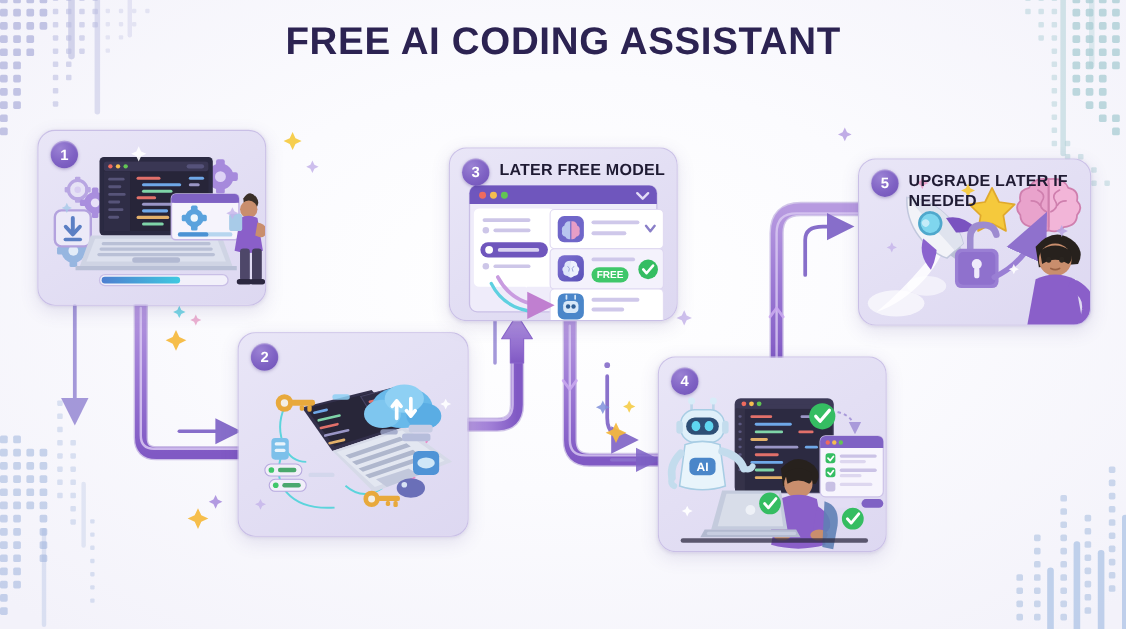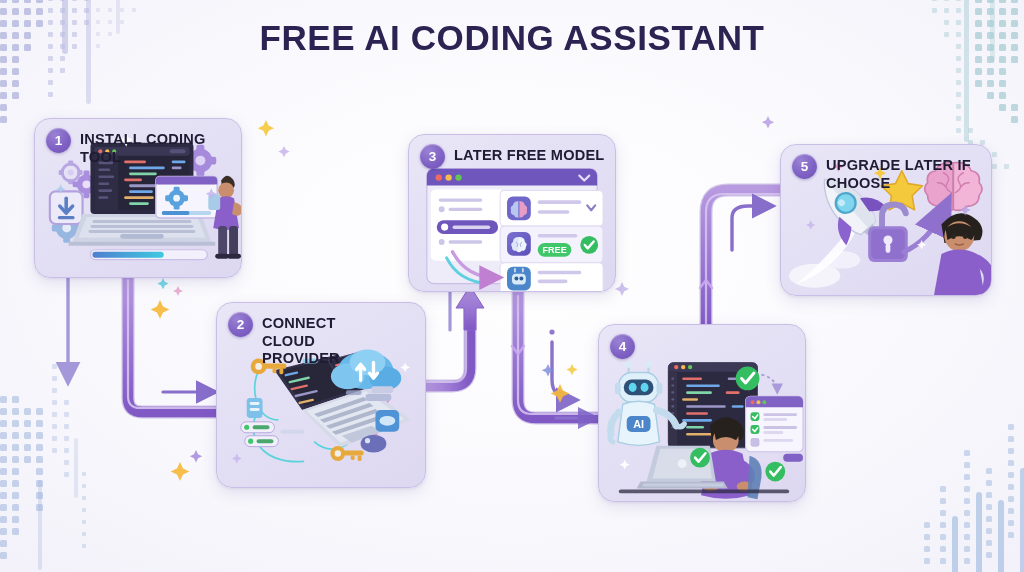--- a/index.html
+++ b/index.html
@@ -570,21 +570,20 @@
           </linearGradient>
         </defs>
       </g>
 
       <path d="M92 14 l2.2 4.8 l4.8 2.2 l-4.8 2.2 l-2.2 4.8 l-2.2 -4.8 l-4.8 -2.2 l4.8 -2.2 Z" fill="#fff" opacity=".9"></path>
       <path d="M178 70 l1.8 3.8 l3.8 1.8 l-3.8 1.8 l-1.8 3.8 l-1.8 -3.8 l-3.8 -1.8 l3.8 -1.8 Z" fill="#c4b3ea" opacity=".8"></path>
       <path d="M26 66 l1.5 3.2 l3.2 1.5 l-3.2 1.5 l-1.5 3.2 l-1.5 -3.2 l-3.2 -1.5 l3.2 -1.5 Z" fill="#a6c9e8" opacity=".8"></path>
     </svg>
     <div class="card-head">
       <div class="badge">1</div>
-      <div class="card-title">INSTALL CODING TOOL</div>
     </div>
   </div>
 
   <div class="card" id="card2" style="left:216px; top:302px; width:210px; height:186px;">
     <svg class="art" viewBox="0 0 210 186">
 
       <g fill="none" stroke-width="1.8" opacity=".9">
         <path d="M42 68 q-8 18 0 36 q6 14 20 14" stroke="#4ed3da"></path>
         <path d="M40 110 q-8 22 4 36 q14 16 44 14" stroke="#4ed3da"></path>
         <path d="M132 96 q22 -6 28 -22" stroke="#f07ec0"></path>
@@ -676,21 +675,20 @@
       </g>
       <rect x="130" y="88" width="16" height="5" rx="2.5" fill="#9aa2c6" opacity=".8"></rect>
       <rect x="86" y="56" width="16" height="5" rx="2.5" fill="#8ed0f4" opacity=".85"></rect>
       <rect x="64" y="128" width="24" height="4" rx="2" fill="#cdd4e8" opacity=".7"></rect>
 
       <path d="M190 60 l1.6 3.4 l3.4 1.6 l-3.4 1.6 l-1.6 3.4 l-1.6 -3.4 l-3.4 -1.6 l3.4 -1.6 Z" fill="#fff" opacity=".9"></path>
       <path d="M20 152 l1.6 3.4 l3.4 1.6 l-3.4 1.6 l-1.6 3.4 l-1.6 -3.4 l-3.4 -1.6 l3.4 -1.6 Z" fill="#c4b3ea" opacity=".8"></path>
     </svg>
     <div class="card-head" style="max-width:150px;">
       <div class="badge">2</div>
-      <div class="card-title">CONNECT CLOUD PROVIDER</div>
     </div>
   </div>
 
   <div class="card" id="card3" style="left:408px; top:134px; width:208px; height:158px;">
     <svg class="art" viewBox="0 0 208 158">
 
       <g>
         <rect x="18" y="34" width="172" height="116" rx="7" fill="#efecfa" stroke="#c9bfe6" stroke-width="1.2"></rect>
         <path d="M18 41 a7 7 0 0 1 7 -7 h158 a7 7 0 0 1 7 7 v10 h-172 Z" fill="#6f56bd"></path>
         <circle cx="30" cy="43" r="3.2" fill="#ef6b5e"></circle>
@@ -968,21 +966,21 @@
       </g>
 
       <path d="M100 22 l2 4.4 l4.4 2 l-4.4 2 l-2 4.4 l-2 -4.4 l-4.4 -2 l4.4 -2 Z" fill="#f5c93c" opacity=".95"></path>
       <path d="M58 16 l1.8 3.8 l3.8 1.8 l-3.8 1.8 l-1.8 3.8 l-1.8 -3.8 l-3.8 -1.8 l3.8 -1.8 Z" fill="#e79dc6" opacity=".9"></path>
       <path d="M186 60 l1.8 3.8 l3.8 1.8 l-3.8 1.8 l-1.8 3.8 l-1.8 -3.8 l-3.8 -1.8 l3.8 -1.8 Z" fill="#b9a6e4" opacity=".85"></path>
       <path d="M30 76 l1.5 3.2 l3.2 1.5 l-3.2 1.5 l-1.5 3.2 l-1.5 -3.2 l-3.2 -1.5 l3.2 -1.5 Z" fill="#c4b3ea" opacity=".8"></path>
       <path d="M142 96 l1.5 3.2 l3.2 1.5 l-3.2 1.5 l-1.5 3.2 l-1.5 -3.2 l-3.2 -1.5 l3.2 -1.5 Z" fill="#fff" opacity=".9"></path>
     </svg>
     <div class="card-head">
       <div class="badge">5</div>
-      <div class="card-title">UPGRADE LATER IF CHOOSE</div>
+      <div class="card-title">UPGRADE LATER IF NEEDED</div>
     </div>
   </div>
 
   <svg class="spark" style="left:0;top:0;width:1024px;height:572px;" viewBox="0 0 1024 572">
     <path d="M266 120 l2.6 5.6 l5.6 2.6 l-5.6 2.6 l-2.6 5.6 l-2.6 -5.6 l-5.6 -2.6 l5.6 -2.6 Z" fill="#f5c93c" opacity=".9"></path>
     <path d="M284 146 l1.8 3.8 l3.8 1.8 l-3.8 1.8 l-1.8 3.8 l-1.8 -3.8 l-3.8 -1.8 l3.8 -1.8 Z" fill="#c4b3ea" opacity=".85"></path>
     <path d="M160 300 l3 6.4 l6.4 3 l-6.4 3 l-3 6.4 l-3 -6.4 l-6.4 -3 l6.4 -3 Z" fill="#f5b83c" opacity=".92"></path>
     <path d="M163 278 l1.8 3.8 l3.8 1.8 l-3.8 1.8 l-1.8 3.8 l-1.8 -3.8 l-3.8 -1.8 l3.8 -1.8 Z" fill="#5fd0e0" opacity=".85"></path>
     <path d="M178 286 l1.6 3.4 l3.4 1.6 l-3.4 1.6 l-1.6 3.4 l-1.6 -3.4 l-3.4 -1.6 l3.4 -1.6 Z" fill="#e79dc6" opacity=".8"></path>
     <path d="M180 462 l3 6.4 l6.4 3 l-6.4 3 l-3 6.4 l-3 -6.4 l-6.4 -3 l6.4 -3 Z" fill="#f5b83c" opacity=".92"></path>

